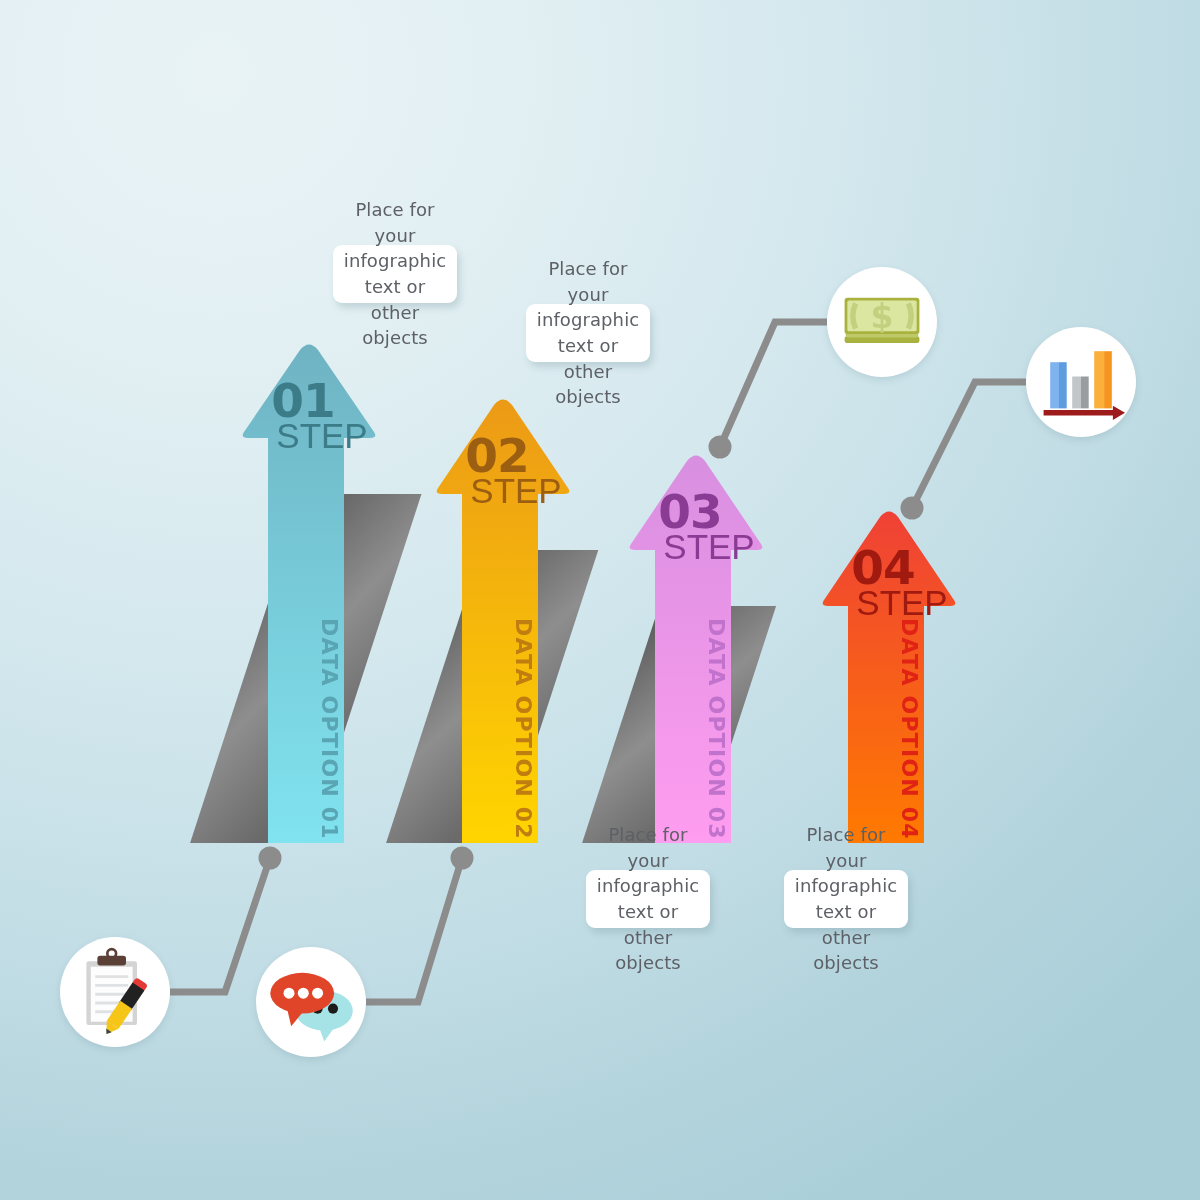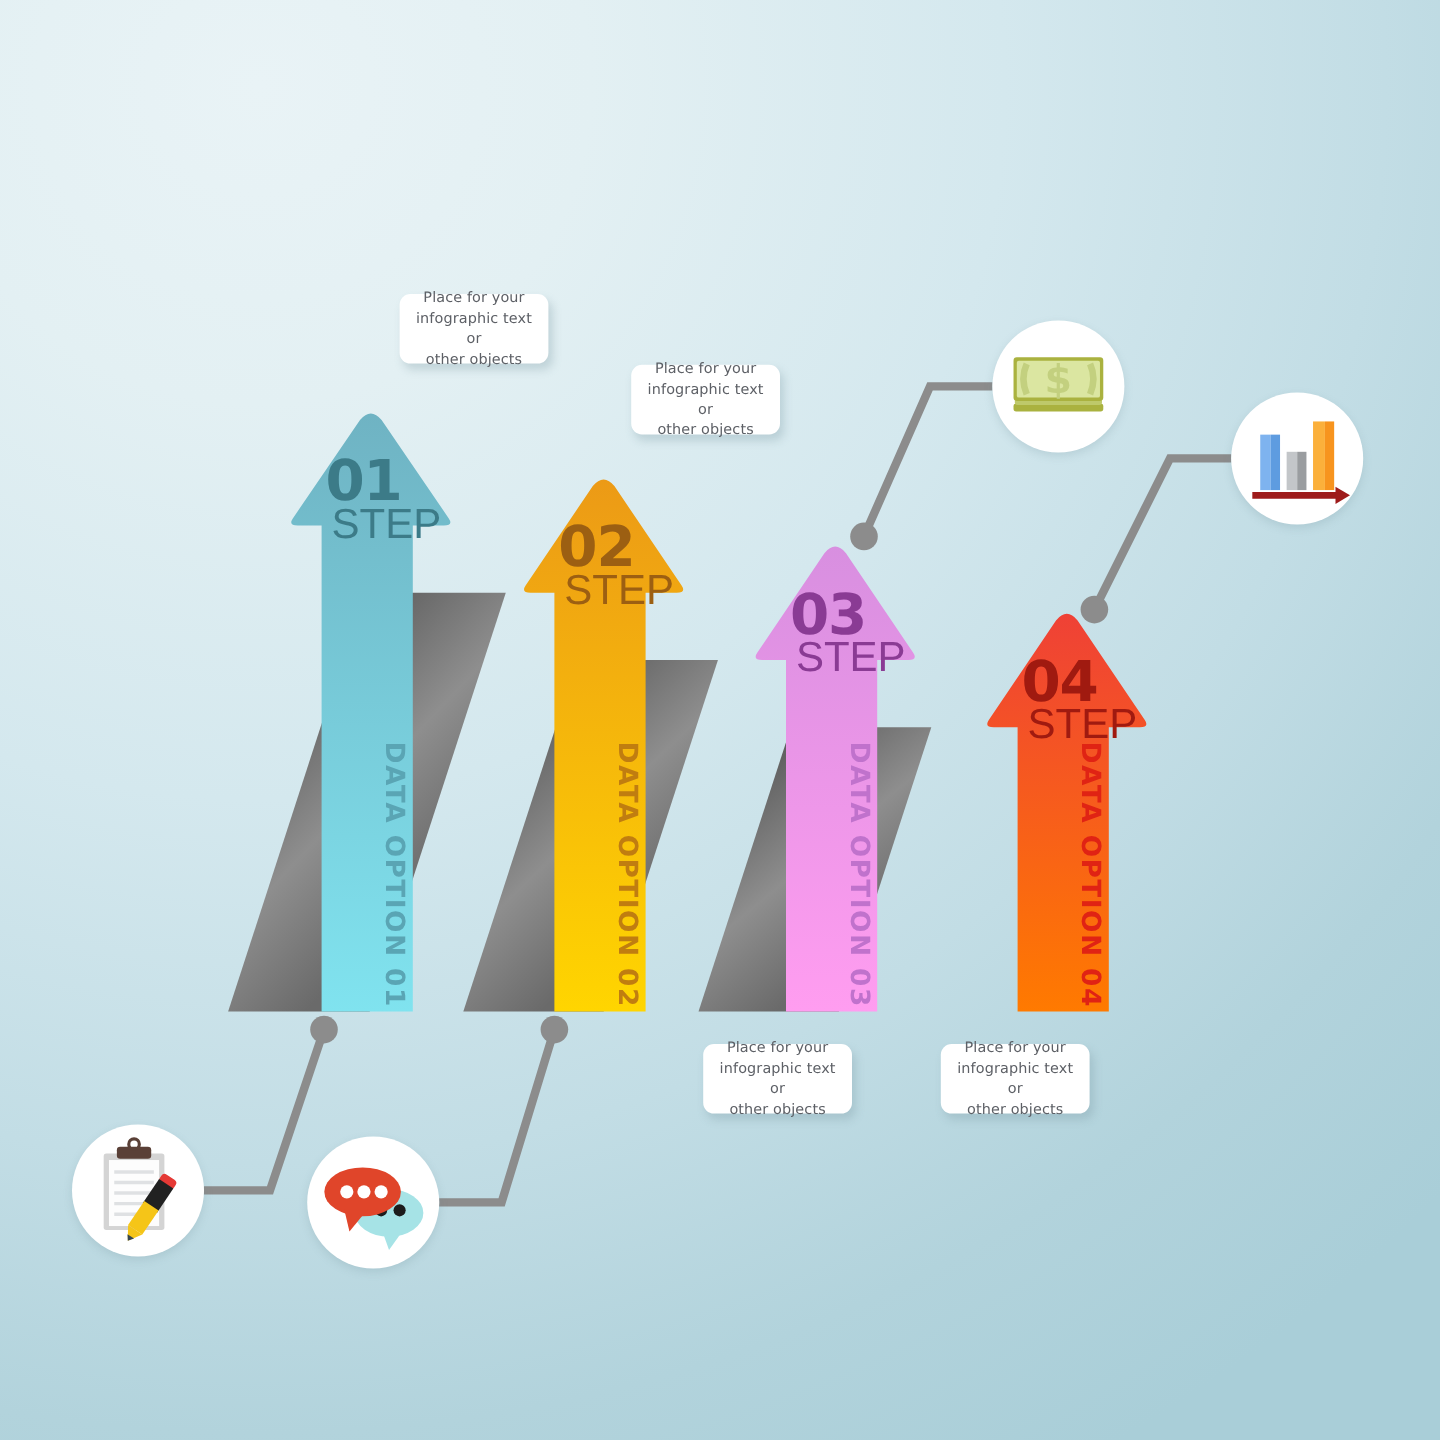--- a/index.html
+++ b/index.html
@@ -31,21 +31,21 @@
   .callout {
     position: absolute;
     background: #ffffff;
     border-radius: 9px;
     box-shadow: 3px 5px 7px rgba(120,150,160,0.30);
     display: flex;
     align-items: center;
     justify-content: center;
     text-align: center;
     color: #5d6066;
-    font-size: 12px;
+    font-size: 18px;
     line-height: 1.42;
     letter-spacing: 0.1px;
     padding: 9px 12px;
     box-sizing: border-box;
     font-family: "DejaVu Sans", sans-serif;
   }
   .callout span { display: block; }
 
   
   .icon-circle {

